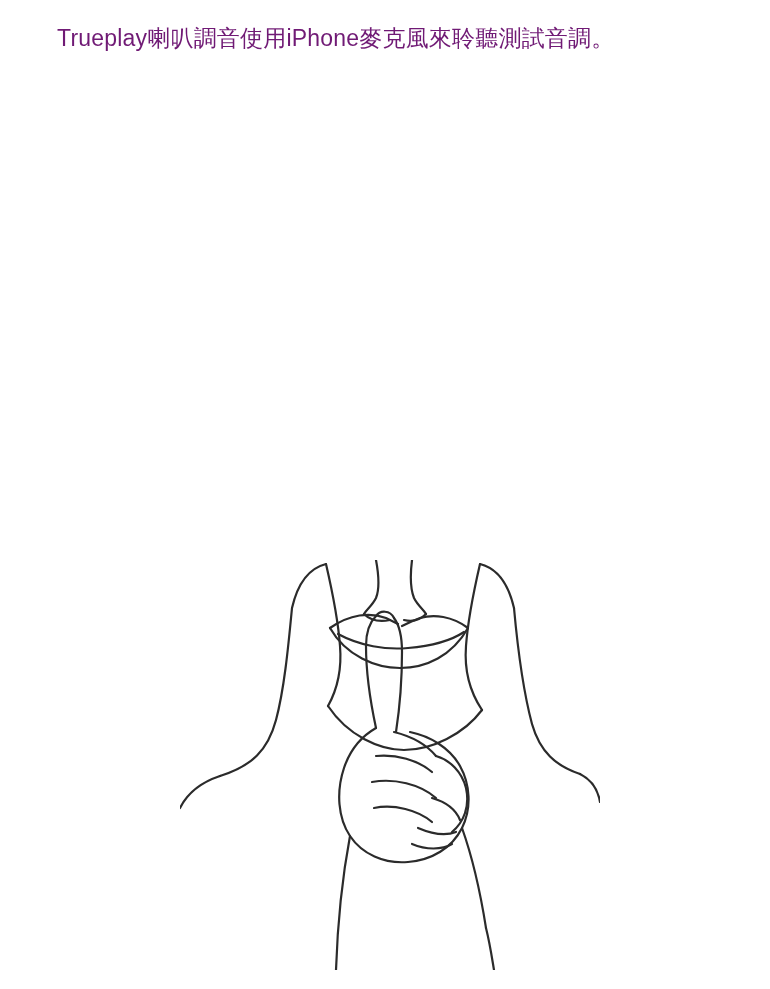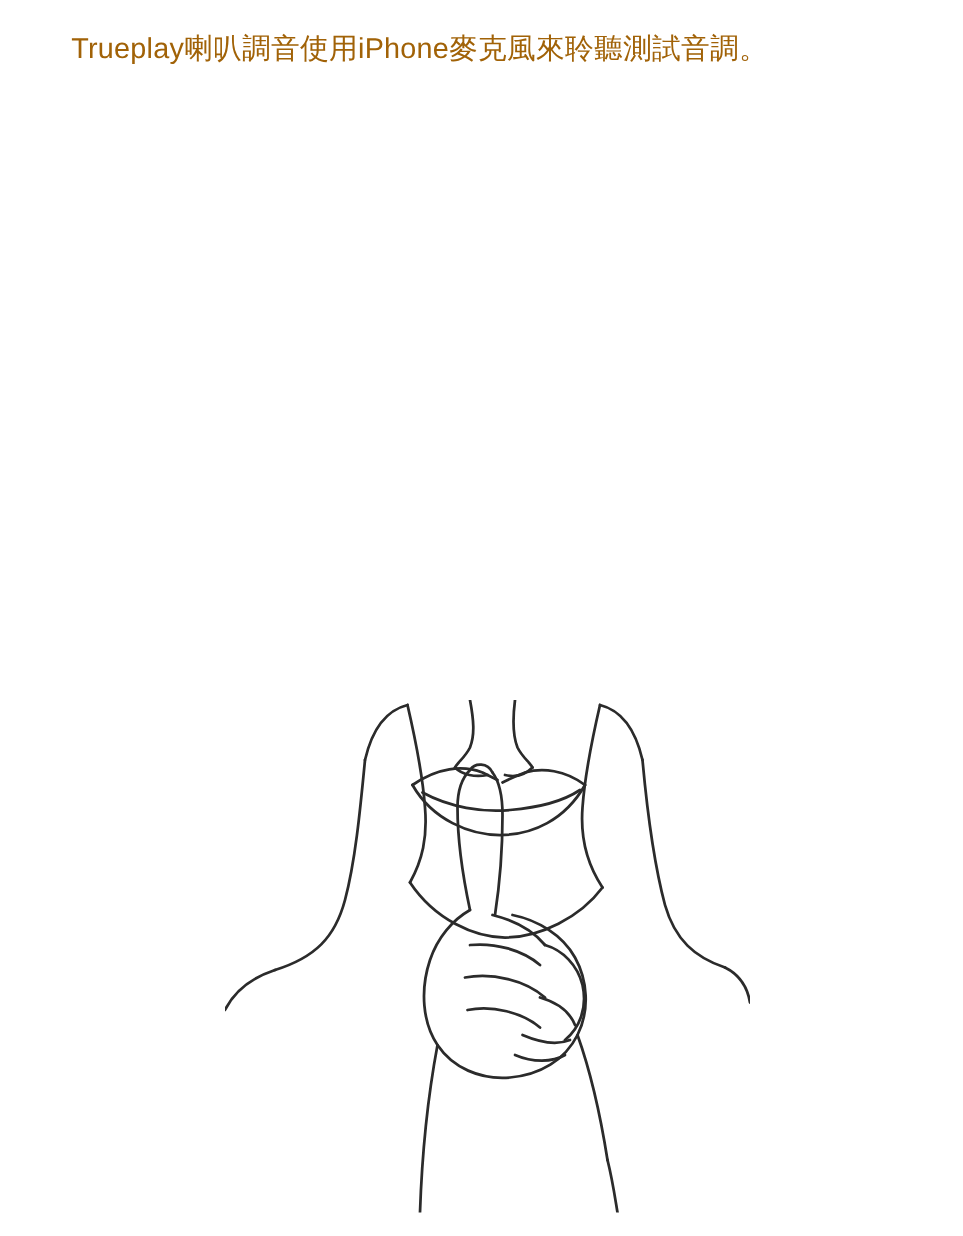--- a/index.html
+++ b/index.html
@@ -31,21 +31,21 @@
     font-weight: bold;
     line-height: 1.35;
     letter-spacing: 0.5px;
     margin: 0 0 34px 0;
     color: #000;
   }
   .paragraph {
     font-size: 23px;
     line-height: 1.42;
     margin: 0 0 26px 0;
-    color: #a16207;
+    color: #701a75;
     letter-spacing: 0.2px;
   }
   .illustration {
     position: absolute;
     left: 180px;
     top: 560px;
     width: 420px;
     height: 410px;
   }
   .illustration svg {

